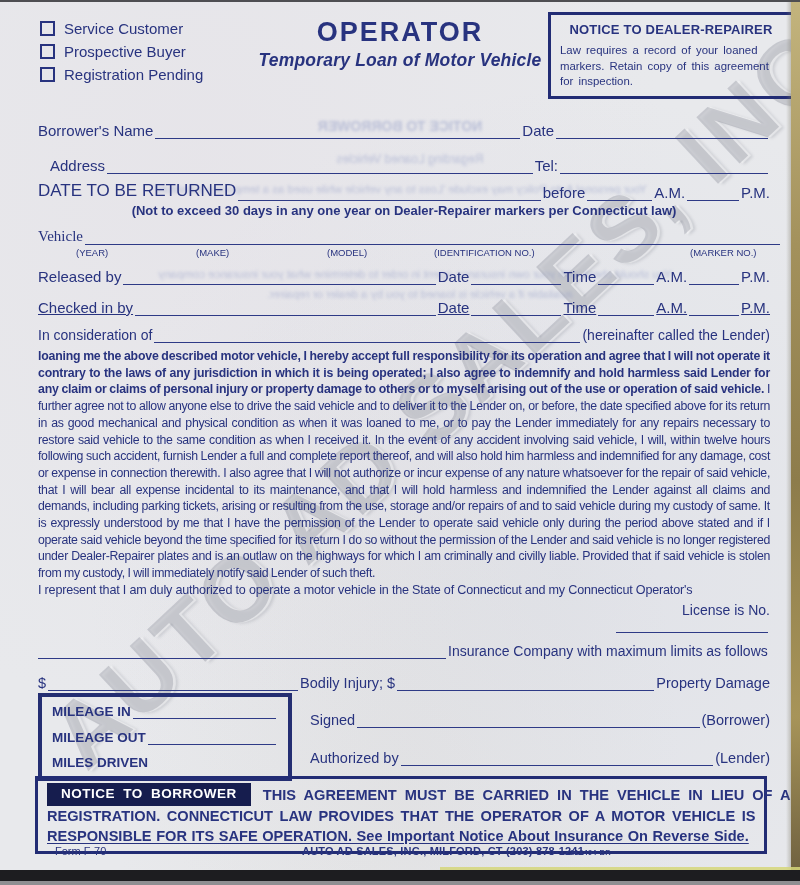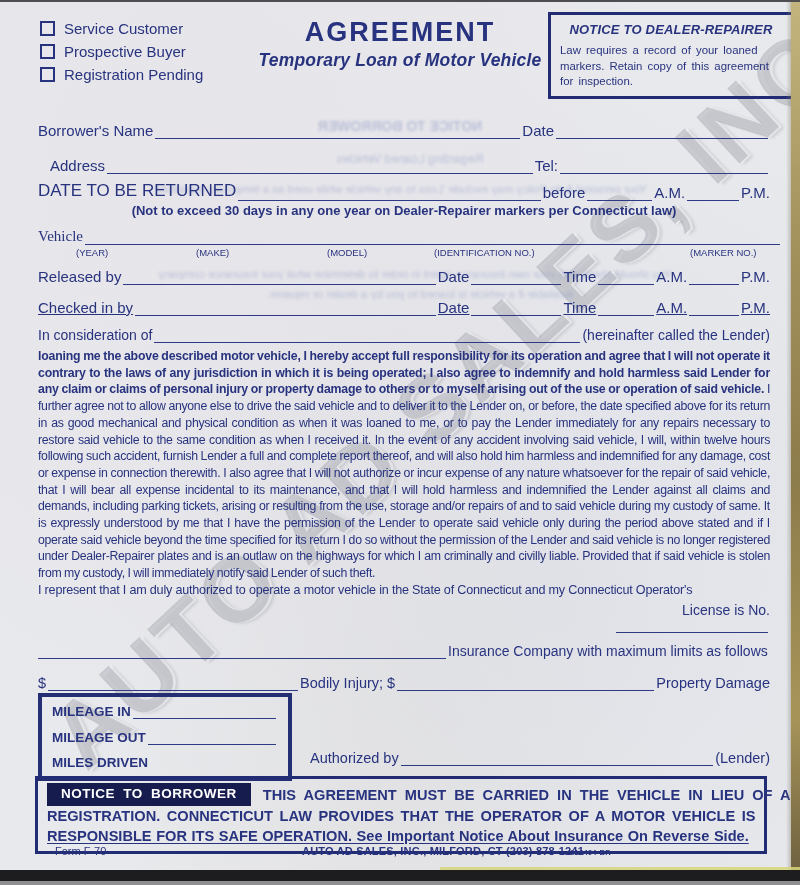--- a/index.html
+++ b/index.html
@@ -38,21 +38,21 @@
   .fill{border-bottom:1.8px solid #2e3a86;height:1.05em;flex:1 1 auto;margin:0 2px;}
   .fillfix{flex:0 0 auto;}
   
   .checks{left:40px;top:20px;}
   .chk-row{display:flex;align-items:center;margin-bottom:6px;font-size:15px;}
   .box{width:11px;height:11px;border:2px solid #28337f;margin-right:9px;flex:0 0 auto;background:transparent;}
   .title-block{left:235px;top:17px;width:330px;text-align:center;}
   .title{font-size:27px;font-weight:bold;letter-spacing:2px;}
   .subtitle{font-size:17.5px;font-style:italic;font-weight:bold;margin-top:2px;letter-spacing:.2px;}
   .dealer-box{left:548px;top:12px;width:222px;border:3px solid #222c74;padding:7px 9px 6px 9px;}
-  .dealer-title{font-size:13px;font-weight:bold;text-align:center;letter-spacing:.2px;font-style:italic;}
+  .dealer-title{font-size:13px;font-weight:bold;text-align:center;letter-spacing:.2px;}
   .dealer-body{font-size:11.4px;line-height:15.5px;margin-top:6px;text-align:left;word-spacing:2px;}
   
   .r-borrower{left:38px;right:30px;top:122px;}
   .r-address{left:50px;right:30px;top:157px;}
   .r-returned{left:38px;right:30px;top:181px;font-size:17px;}
   .r-note{left:38px;right:30px;top:203px;text-align:center;font-size:13px;font-weight:bold;}
   .r-vehicle{left:38px;right:18px;top:228px;font-family:Liberation Serif, serif;}
   .veh-labels{left:38px;right:30px;top:247px;height:12px;font-size:9.5px;}
   .veh-labels span{position:absolute;top:0;white-space:nowrap;}
   .r-released{left:38px;right:30px;top:268px;}
@@ -121,21 +121,21 @@
         <span class="box"></span>
         <span class="lbl">Prospective Buyer</span>
       </div>
       <div class="chk-row">
         <span class="box"></span>
         <span class="lbl">Registration Pending</span>
       </div>
     </div>
 
     <div class="abs title-block">
-      <div class="title">AGREEMENT</div>
+      <div class="title">OPERATOR</div>
       <div class="subtitle">Temporary Loan of Motor Vehicle</div>
     </div>
 
     <div class="abs dealer-box">
       <div class="dealer-title">NOTICE TO DEALER-REPAIRER</div>
       <div class="dealer-body">Law requires a record of your loaned markers. Retain copy of this agreement for inspection.</div>
     </div>
 
     <div class="abs row r-borrower">
       <span class="lbl">Borrower's Name</span>
@@ -234,20 +234,25 @@
       </div>
       <div class="row">
         <span class="lbl">MILEAGE OUT</span>
         <span class="fill"></span>
       </div>
       <div class="row">
         <span class="lbl">MILES DRIVEN</span>
       </div>
     </div>
 
+    <div class="abs row r-signed">
+      <span class="lbl">Signed</span>
+      <span class="fill"></span>
+      <span class="lbl">(Borrower)</span>
+    </div>
     <div class="abs row r-auth">
       <span class="lbl">Authorized by</span>
       <span class="fill"></span>
       <span class="lbl">(Lender)</span>
     </div>
 
     <div class="abs ntb">
       <div class="ntb-line ntb-l1">
         <span class="ntb-label">NOTICE TO BORROWER</span>
         <span>THIS AGREEMENT MUST BE CARRIED IN THE VEHICLE IN LIEU OF A</span>

